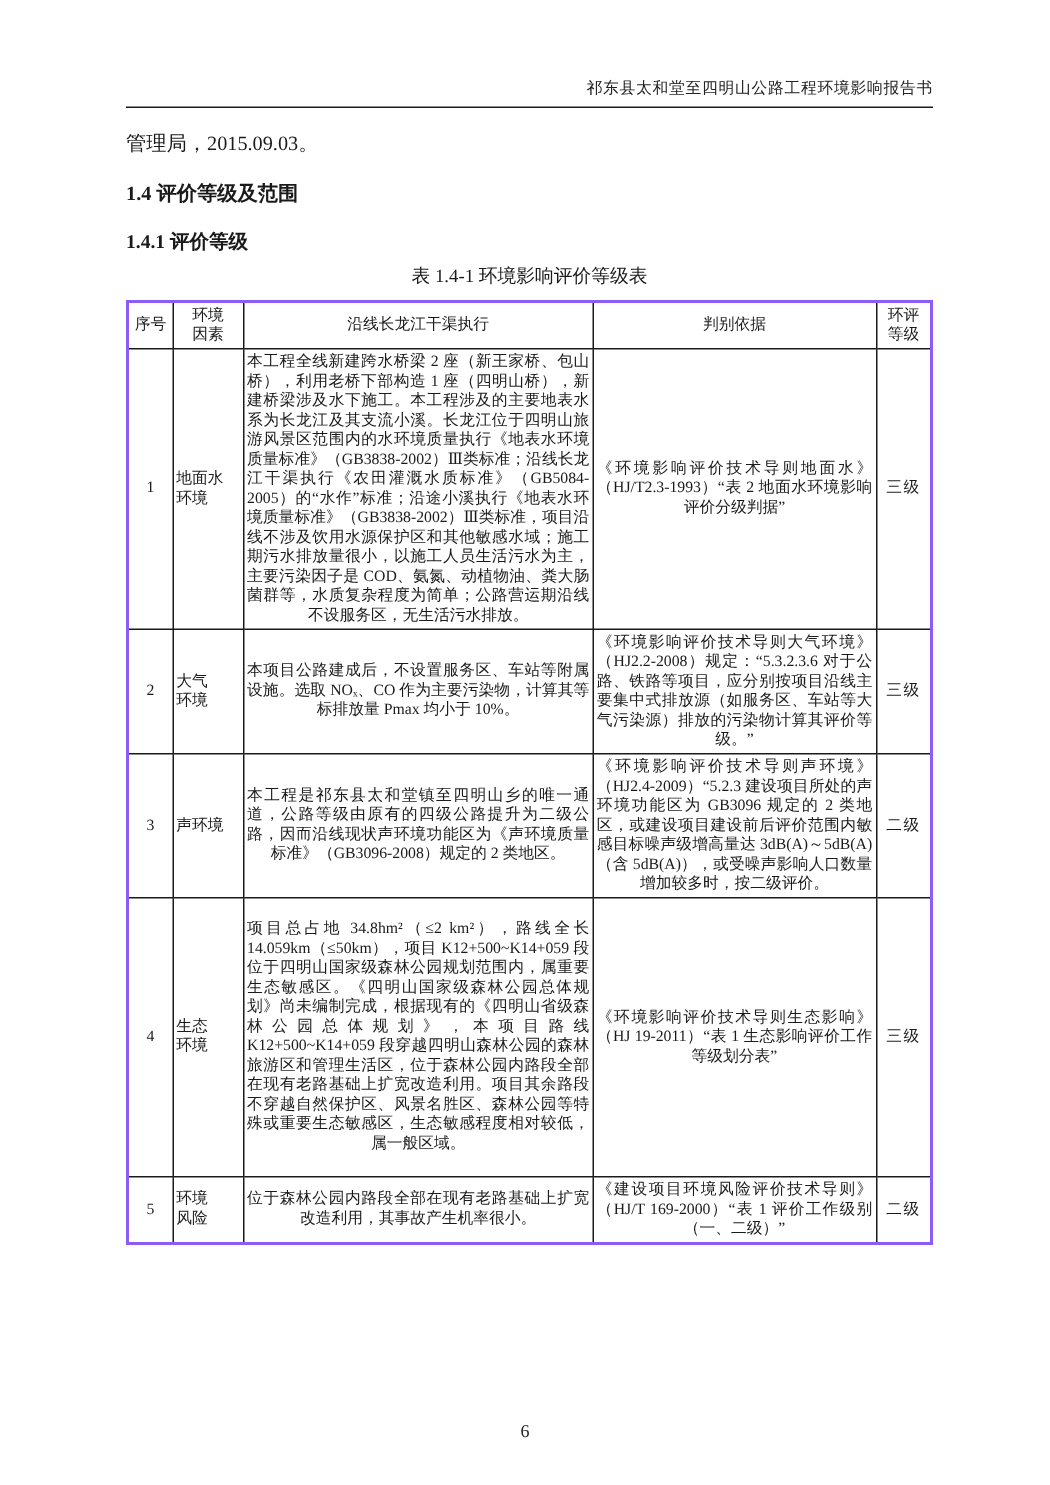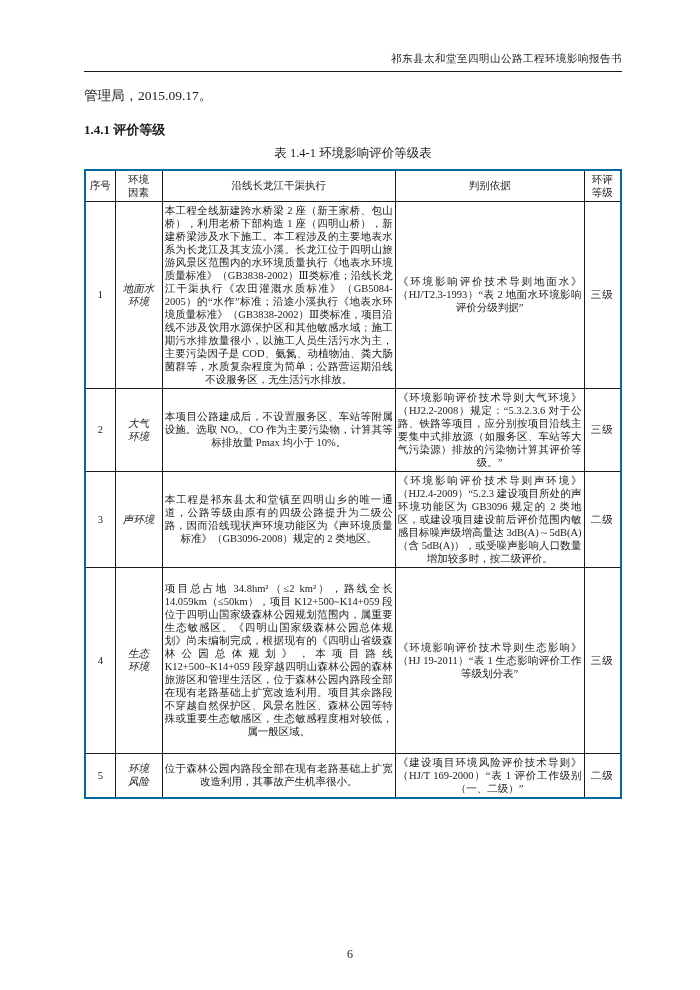--- a/index.html
+++ b/index.html
@@ -41,21 +41,21 @@
     margin-top:6px;
     text-align:center;
     font-size:12.5px;
     font-weight:normal;
   }
 
   table.eval-table{
     margin-top:7px;
     width:100%;
     border-collapse:collapse;
-    border:2px solid #0369a1;
+    border:2px solid #8b5cf6;
     table-layout:fixed;
   }
   .eval-table th,.eval-table td{
     border:1px solid #1a1a1a;
     font-weight:normal;
     font-size:10.5px;
     line-height:13px;
     padding:2px 2px;
     vertical-align:middle;
     overflow:hidden;
@@ -65,21 +65,21 @@
     white-space:pre-line;
     padding:2px 1px;
   }
   col.c-no{width:5.6%;}
   col.c-factor{width:8.8%;}
   col.c-feature{width:43.5%;}
   col.c-basis{width:35.2%;}
   col.c-level{width:6.9%;}
 
   .cell-no{text-align:center;}
-  .cell-factor{text-align:center;white-space:pre-line;font-style:italic;}
+  .cell-factor{text-align:left;white-space:pre-line;}
   .cell-feature{
     text-align:justify;
     text-align-last:center;
     padding:3px 4px;
   }
   .cell-basis{
     text-align:justify;
     text-align-last:center;
     padding:3px 4px;
   }
@@ -102,23 +102,24 @@
 </head>
 <body>
 
 <div class="page">
   <div class="content">
 
     <div class="doc-header">
       <span>祁东县太和堂至四明山公路工程环境影响报告书</span>
     </div>
 
-    <p class="para para-1">管理局，2015.09.17。</p>
+    <p class="para para-1">管理局，2015.09.03。</p>
 
 
+    <h2 class="h-section">1.4 评价等级及范围</h2>
 
     <h3 class="h-subsection">1.4.1  评价等级</h3>
 
 
     <div class="table-caption">表 1.4-1  环境影响评价等级表</div>
 
     <table class="eval-table">
       <colgroup>
         <col class="c-no">
           <col class="c-factor">

